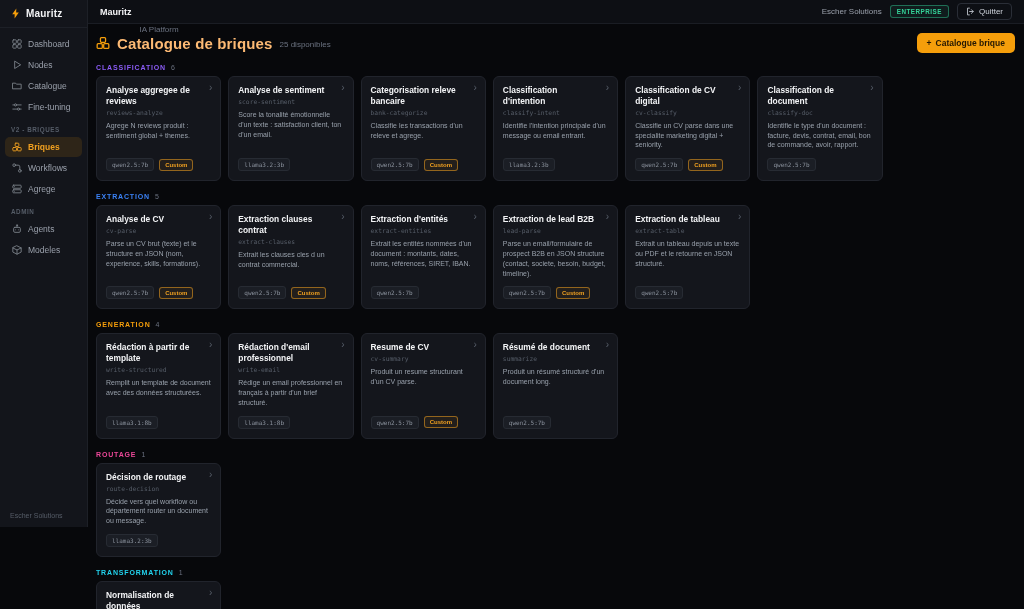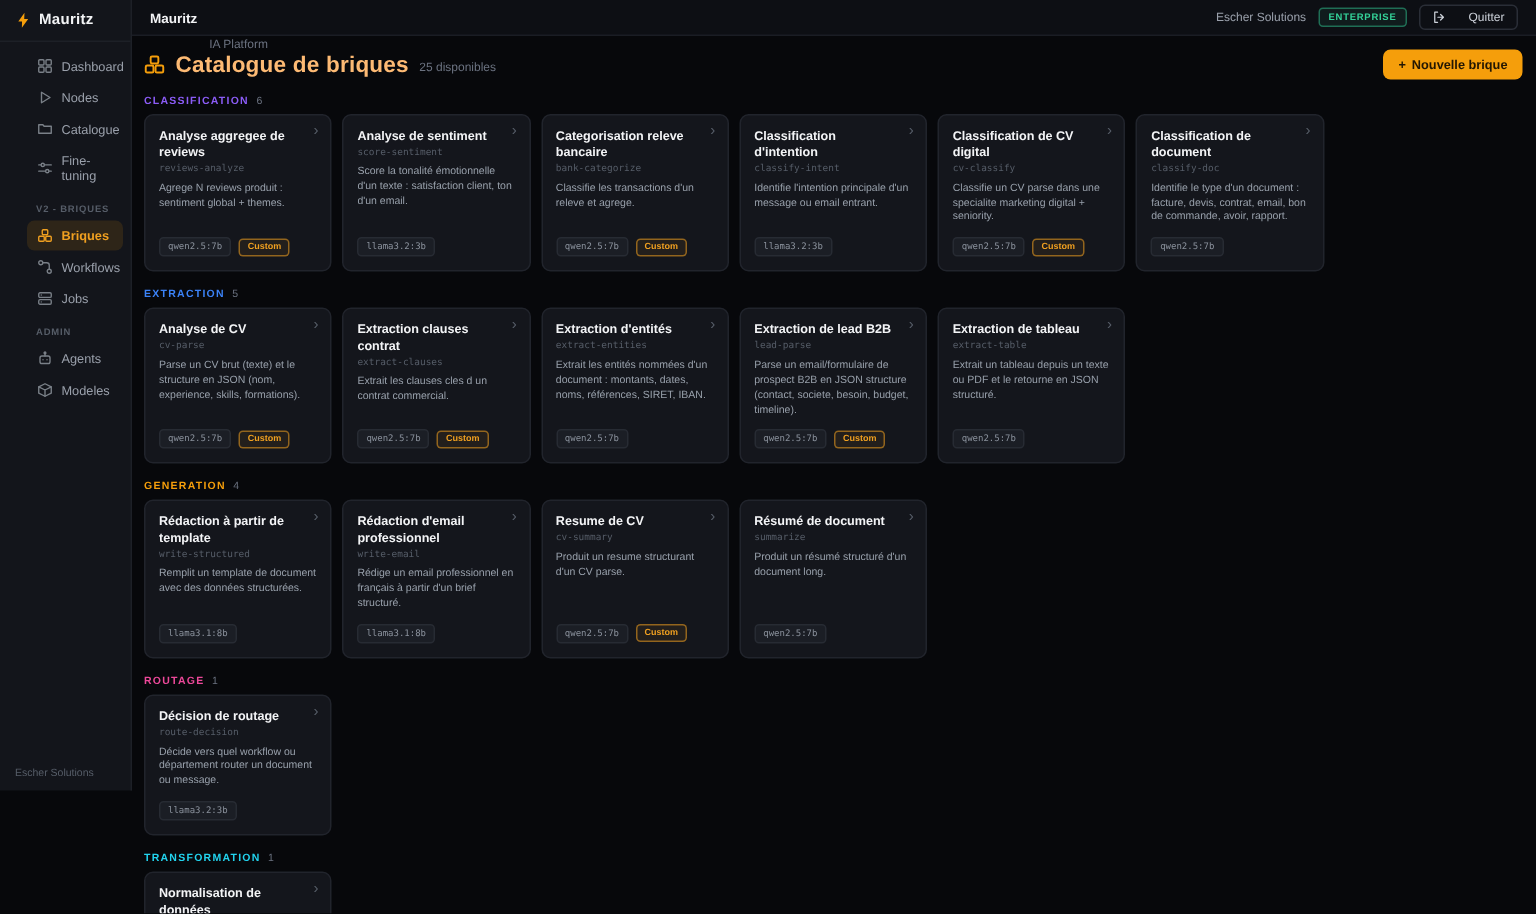--- a/index.html
+++ b/index.html
@@ -14,21 +14,21 @@
   .sidebar {
     position:absolute; left:0; top:0; width:88px; height:527px;
     background:#13151b; border-right:1px solid #1d2027;
     display:flex; flex-direction:column;
   }
   .logo-row {
     height:28px; display:flex; align-items:center; gap:5px;
     padding:0 10px; border-bottom:1px solid #1d2027; flex:0 0 auto;
   }
   .logo-text { font-size:10px; font-weight:bold; color:#f3f4f6; letter-spacing:.02em; }
-  .nav { padding:6px 5px; flex:1 1 auto;margin-left:13px; }
+  .nav { padding:6px 5px; flex:1 1 auto; }
   .nav-section {
     font-size:6.3px; font-weight:bold; letter-spacing:.09em; text-transform:uppercase;
     color:#565d68; margin:9px 6px 4px;
   }
   .nav-item {
     display:flex; align-items:center; gap:6px;
     padding:5px 7px; border-radius:5px; margin-bottom:1px;
     color:#9aa0ab; font-size:8.5px; cursor:pointer;
   }
   .nav-item .ni { display:flex; color:#7a8088; }
@@ -44,21 +44,21 @@
   .tb-brand { font-size:9px; font-weight:bold; color:#f3f4f6; }
   .tb-suffix { font-size:8px; color:#6b7280;margin-top:36px; }
   .tb-spacer { flex:1; }
   .tb-org { font-size:8px; color:#9aa0ab; }
   .tb-plan {
     font-size:6.3px; font-weight:bold; letter-spacing:.08em; color:#34d399;
     border:1px solid rgba(52,211,153,.45); background:rgba(52,211,153,.07);
     padding:2px 6px; border-radius:3px;
   }
   .tb-quit {
-    display:flex; align-items:center; gap:15px; cursor:pointer;
+    display:flex; align-items:center; gap:4px; cursor:pointer;
     font-size:8px; color:#cdd2da; border:1px solid #2a2e37; background:transparent;
     padding:3px 8px; border-radius:4px; font-family:inherit;
   }
   
   .main {
     position:absolute; left:88px; top:24px; right:0; bottom:0;
     padding:7px 9px 0 8px; overflow:hidden;
   }
   .page-header { display:flex; align-items:center; gap:7px; margin:2px 0 11px; }
   .page-title { font-size:15px; font-weight:bold; color:#fdba74; letter-spacing:.01em; }
@@ -172,21 +172,21 @@
         <span>Workflows</span>
       </div>
       <div class="nav-item">
         <span class="ni">
           <svg width="10" height="10" viewBox="0 0 12 12" fill="none" stroke="currentColor" stroke-width="1.1" stroke-linecap="round" stroke-linejoin="round">
             <rect x="1" y="1.4" width="10" height="3.7" rx="1"></rect>
             <rect x="1" y="6.9" width="10" height="3.7" rx="1"></rect>
             <path d="M3 3.2h.01M3 8.7h.01"></path>
           </svg>
         </span>
-        <span>Jobs</span>
+        <span>Agrege</span>
       </div>
       <div class="nav-section">ADMIN</div>
       <div class="nav-item">
         <span class="ni">
           <svg width="10" height="10" viewBox="0 0 12 12" fill="none" stroke="currentColor" stroke-width="1.1" stroke-linecap="round" stroke-linejoin="round">
             <rect x="2" y="4" width="8" height="6" rx="1.5"></rect>
             <path d="M6 4V2"></path>
             <circle cx="6" cy="1.5" r="0.7"></circle>
             <path d="M4.4 7h.01M7.6 7h.01"></path>
           </svg>
@@ -229,21 +229,21 @@
           <rect x="1" y="6.6" width="4.4" height="4" rx="0.8"></rect>
           <rect x="6.6" y="6.6" width="4.4" height="4" rx="0.8"></rect>
           <rect x="3.8" y="1.4" width="4.4" height="4" rx="0.8"></rect>
         </svg>
       </span>
     <h1 class="page-title">Catalogue de briques</h1>
     <span class="page-count">25 disponibles</span>
     <span class="ph-spacer"></span>
     <button class="new-btn">
       <span>+</span>
-      <span>Nouvelle brique</span>
+      <span>Catalogue brique</span>
     </button>
   </div>
   <div id="sections">
   <section class="section">
     <div class="section-head">
       <span class="section-name" style="color: rgb(139, 92, 246);">CLASSIFICATION</span>
       <span class="section-count">6</span>
     </div>
     <div class="cards">
   <div class="card">

